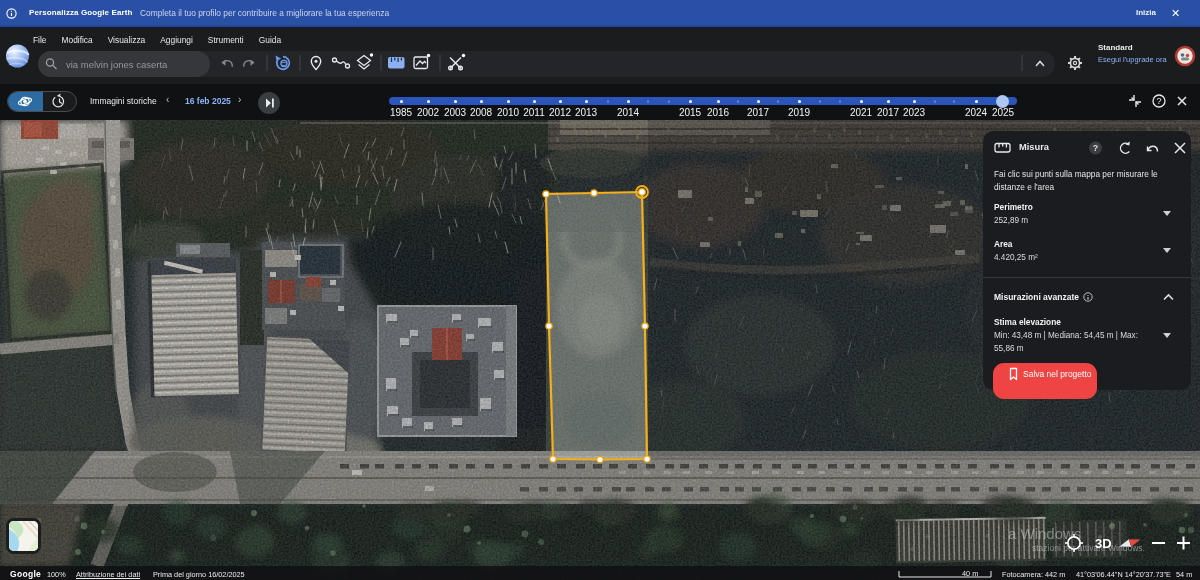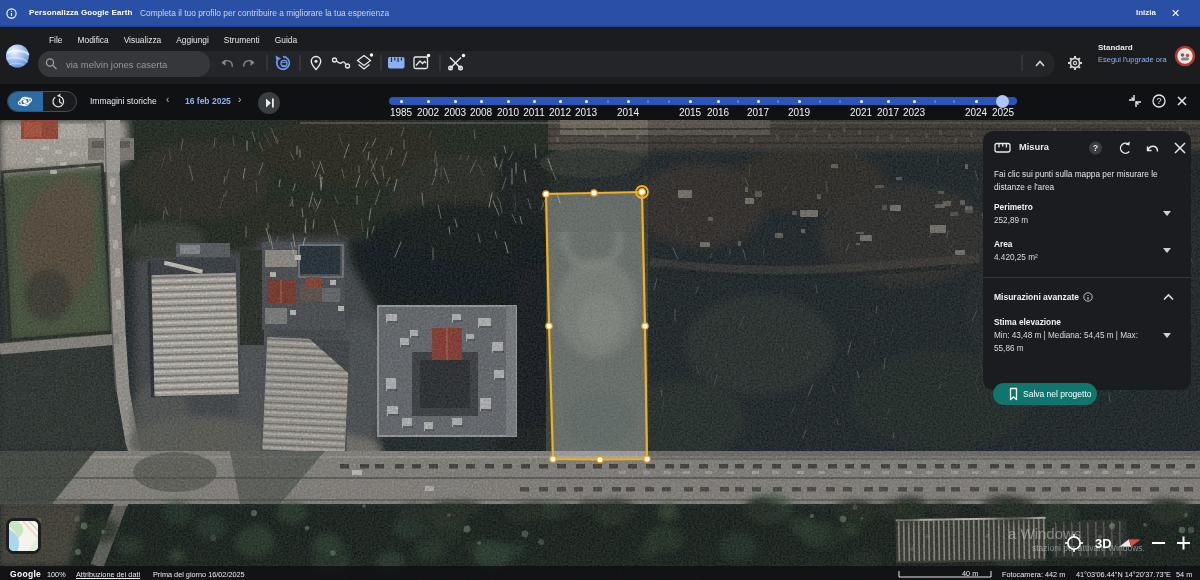--- a/index.html
+++ b/index.html
@@ -46,21 +46,21 @@
   
   #panel { position:absolute; left:983px; top:131px; width:208px; height:259px; background:#1b1c1f; border-radius:10px; color:#e8eaed; }
   #panel .hd { position:absolute; left:36px; top:11px; font-size:9.3px; font-weight:bold; }
   #panel .body { position:absolute; left:11px; top:37px; font-size:8.3px; line-height:13px; color:#e3e4e6; white-space:nowrap; }
   .plabel, .pval { white-space:nowrap; }
   #savebtn span { white-space:nowrap; }
   .plabel { position:absolute; left:11px; font-size:8.3px; font-weight:bold; color:#f1f3f4;}
   .pval { position:absolute; left:11px; font-size:8.2px; color:#dadce0; }
   .dtri { position:absolute; left:180px; width:0; height:0; border-left:4.5px solid transparent; border-right:4.5px solid transparent; border-top:5px solid #cdd0d4; }
   #pdivider { position:absolute; left:0px; top:146px; width:208px; height:1px; background:#36383c; }
-  #savebtn { position:absolute; left:10px; top:232px; width:104px; height:22px; background:#0f766e; border-radius:11px;margin-top:20px; }
+  #savebtn { position:absolute; left:10px; top:232px; width:104px; height:36px; background:#ef4444; border-radius:11px; }
   #savebtn span { position:absolute; left:30px; top:6px; font-size:8.5px; color:#fff; }
 
   
   #bottombar { position:absolute; left:0; top:566px; width:1200px; height:14px; background:rgba(16,16,18,0.88); color:#e8eaed; font-size:7.3px;padding-left:36px; }
   #bottombar .g { position:absolute; left:10px; top:3px; font-size:8.5px; font-weight:bold; color:#fff; letter-spacing:0.3px;}
   #bottombar .i { position:absolute; top:4px; }
 
   
   #minimap { position:absolute; left:6px; top:518px; width:35px; height:36px; border-radius:8px; border:3px solid #1c1e20; overflow:hidden; background:#f4f1ea;}
 </style>
@@ -960,21 +960,21 @@
         <line x1="5.5" y1="2.9" x2="5.5" y2="3.9" stroke="#fff" stroke-width="1.2"></line>
         <line x1="5.5" y1="5" x2="5.5" y2="8" stroke="#fff" stroke-width="1.2"></line>
       </svg>
     <span class="t1">Personalizza Google Earth</span>
     <span class="t2">Completa il tuo profilo per contribuire a migliorare la tua esperienza</span>
     <span class="inizia">Inizia</span>
     <span class="bx">✕</span>
   </div>
 
   <div id="header">
-    <div id="menus"><span style="margin-left:16px">File</span><span>Modifica</span><span>Visualizza</span><span>Aggiungi</span><span>Strumenti</span><span>Guida</span></div>
+    <div id="menus"><span style="margin-left:0">File</span><span>Modifica</span><span>Visualizza</span><span>Aggiungi</span><span>Strumenti</span><span>Guida</span></div>
     <div id="logo"></div>
     <div id="toolbar">
       <div id="searchpill">
           <span class="ph">via melvin jones caserta</span>
         </div>
     </div>
     <svg id="hdricons" width="1200" height="57" viewBox="0 0 1200 57" style="position:absolute;left:0;top:0">
       <defs>
         <radialGradient id="globeg" cx="0.35" cy="0.3" r="0.9">
           <stop offset="0" stop-color="#f2f7fe"></stop>

